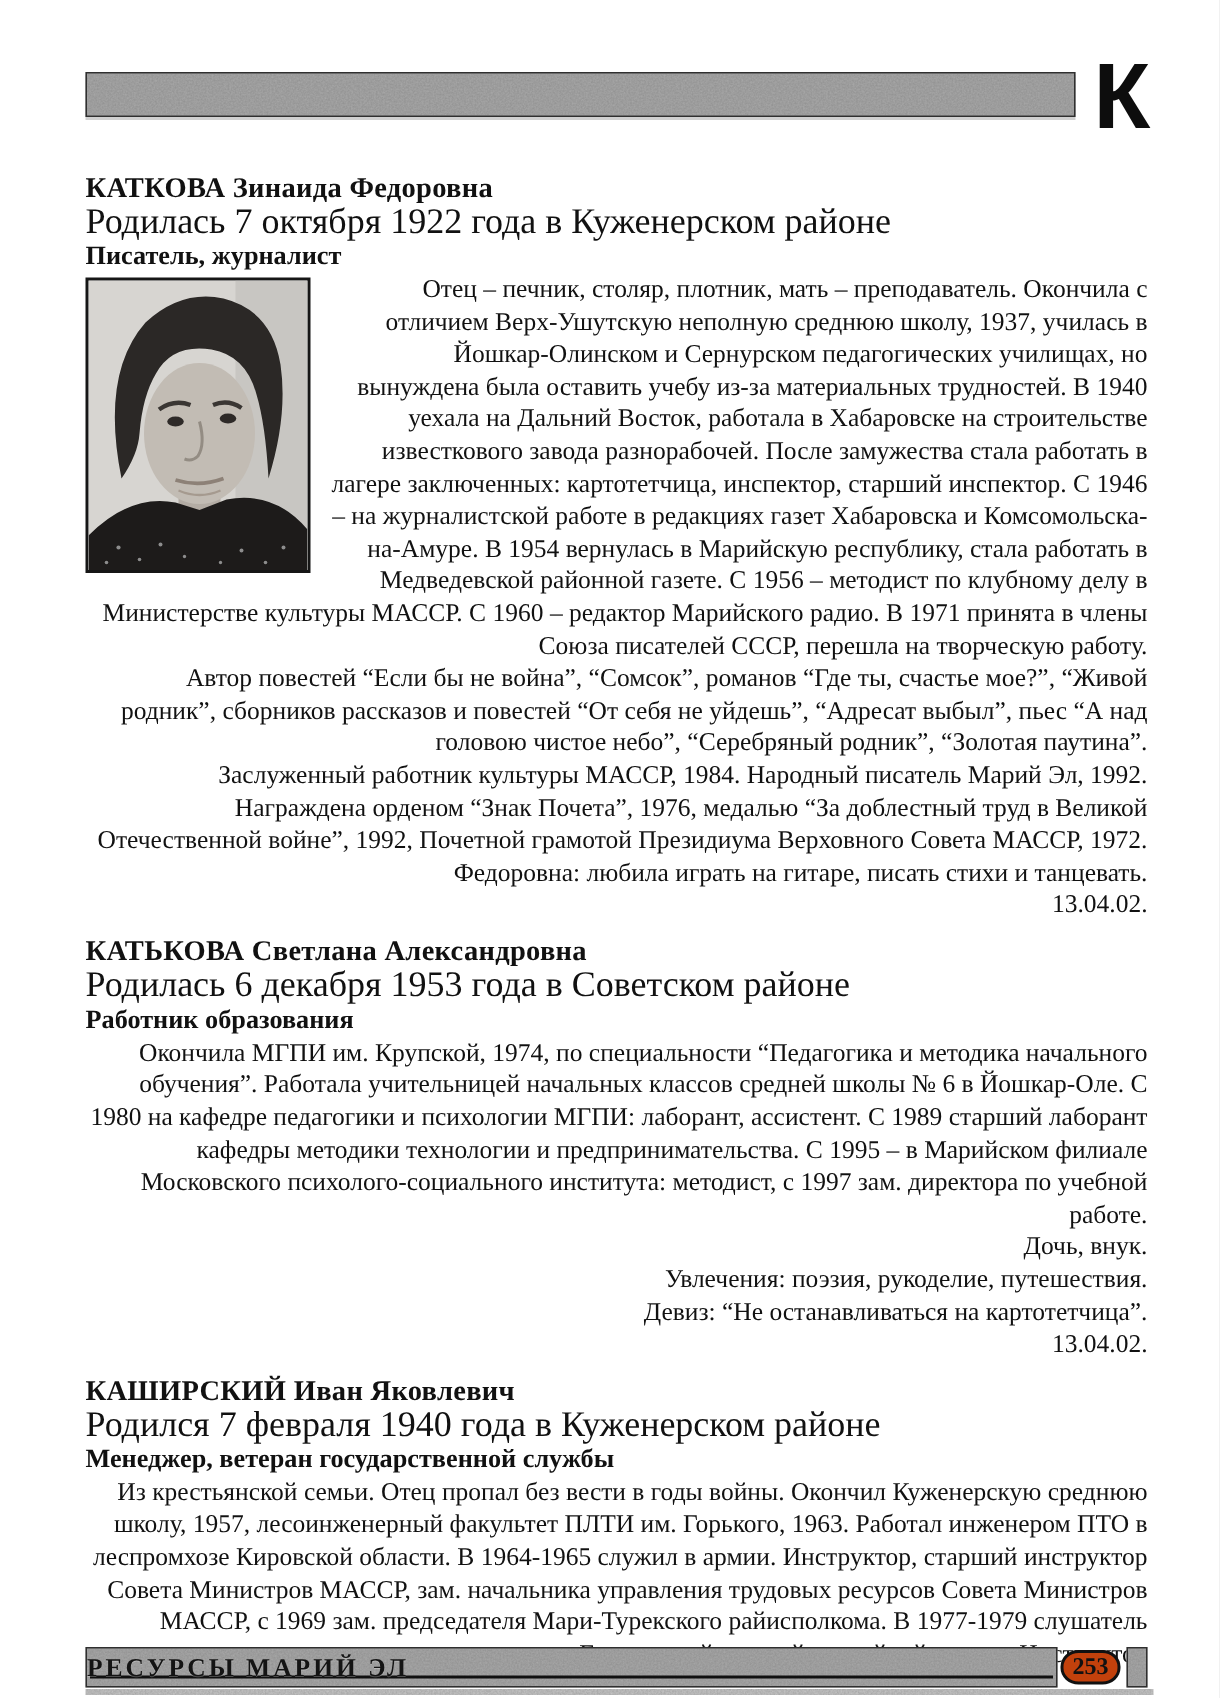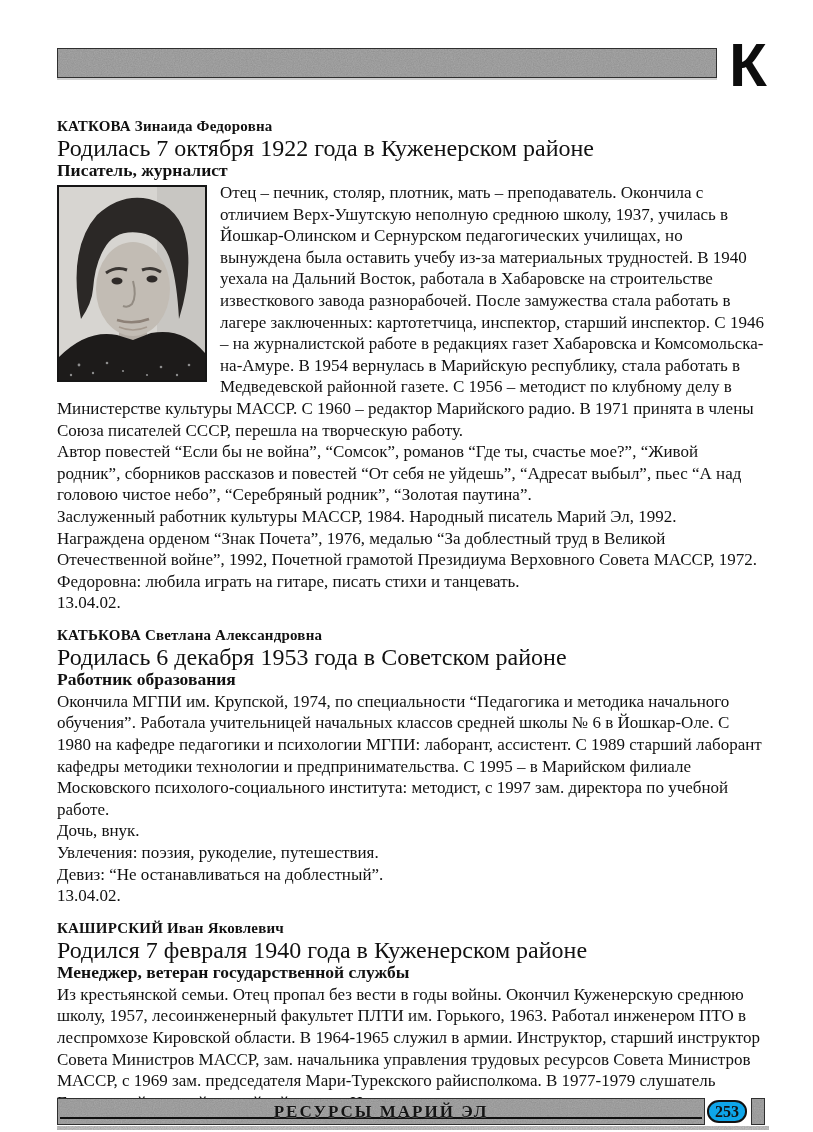--- a/index.html
+++ b/index.html
@@ -18,24 +18,24 @@
   }
   .tex{position:absolute;left:0;top:0;width:100%;height:100%;opacity:.38;}
   .t-letter{
     font-family:"Liberation Sans", sans-serif;font-weight:700;font-size:62px;
     line-height:56px;margin:-11px 0 0 12px;color:#0d0d0d;letter-spacing:-2px;
   }
 
   
   .entry{margin-top:22px;}
   .entry + .entry{margin-top:10px;}
-  .entry-name{font-weight:700;font-size:15px;line-height:22px;letter-spacing:.2px;font-family:Liberation Serif, serif;}
+  .entry-name{font-weight:700;font-size:19px;line-height:22px;letter-spacing:.2px;font-family:Liberation Serif, serif;}
   .entry-born{font-size:24px;line-height:22px;}
   .entry-occ{font-weight:700;font-size:17.5px;line-height:22px;}
-  .entry p{margin:0;font-size:17px;line-height:21.6px;text-align:left;}
+  .entry p{margin:0;font-size:17px;line-height:21.6px;text-align:right;}
   .entry-body{margin-top:1px;}
 
   
   .photo{
     float:left;width:146px;height:193px;border:2px solid #161616;
     margin:3px 13px 4px 0;background:linear-gradient(110deg,#dcdad6 55%,#c9c7c3 100%);
     position:relative;overflow:hidden;
   }
   .photo svg{display:block;width:100%;height:100%;}
 
@@ -43,27 +43,27 @@
   .footer{
     position:absolute;left:57px;top:1098px;width:708px;height:27px;
     display:flex;align-items:stretch;
   }
   .f-bar{
     position:relative;flex:0 0 648px;background:#a9a9a9;
     border:1px solid #2f2f2f;box-sizing:border-box;
   }
   .f-rule{position:absolute;left:2px;right:2px;bottom:5px;height:2px;background:#101010;}
   .f-title{
-    position:absolute;left:0;right:0;top:3px;text-align:center;
+    position:absolute;left:0;right:0;top:3px;
     font-weight:700;font-size:17px;letter-spacing:2px;color:#141414;
     font-family:"Liberation Serif", serif;
     text-shadow:0 1px 0 rgba(255,255,255,.25);
   }
   .f-badge{
-    margin-left:2px;align-self:center;width:40px;height:23px;background:#0ea5e9;
+    margin-left:2px;align-self:center;width:40px;height:23px;background:#c2410c;
     border:2px solid #111;border-radius:12px/11px;box-sizing:border-box;
     font-weight:700;font-size:16px;line-height:19px;text-align:center;
     font-family:"Liberation Serif", serif;
   }
   .f-cap{
     position:relative;margin-left:4px;flex:0 0 14px;background:#a9a9a9;
     border:1px solid #2f2f2f;box-sizing:border-box;
   }
   .footer-understrip{
     position:absolute;left:57px;top:1126px;width:712px;height:4px;background:#c7c7c7;
@@ -137,21 +137,21 @@
     </div>
 
     <div class="entry">
       <div class="entry-name">КАТЬКОВА Светлана Александровна</div>
       <div class="entry-born">Родилась 6 декабря 1953 года в Советском районе</div>
       <div class="entry-occ">Работник образования</div>
       <div class="entry-body">
         <p>Окончила МГПИ им. Крупской, 1974, по специальности “Педагогика и методика начального обучения”. Работала учительницей начальных классов средней школы № 6 в Йошкар-Оле. С 1980 на кафедре педагогики и психологии МГПИ: лаборант, ассистент. С 1989 старший лаборант кафедры методики технологии и предпринимательства. С 1995 – в Марийском филиале Московского психолого-социального института: методист, с 1997 зам. директора по учебной работе.</p>
         <p>Дочь, внук.</p>
         <p>Увлечения: поэзия, рукоделие, путешествия.</p>
-        <p>Девиз: “Не останавливаться на доблестный”.</p>
+        <p>Девиз: “Не останавливаться на картотетчица”.</p>
         <p>13.04.02.</p>
       </div>
     </div>
 
     <div class="entry">
       <div class="entry-name">КАШИРСКИЙ Иван Яковлевич</div>
       <div class="entry-born">Родился 7 февраля 1940 года в Куженерском районе</div>
       <div class="entry-occ">Менеджер, ветеран государственной службы</div>
       <div class="entry-body">
         <p>Из крестьянской семьи. Отец пропал без вести в годы войны. Окончил Куженерскую среднюю школу, 1957, лесоинженерный факультет ПЛТИ им. Горького, 1963. Работал инженером ПТО в леспромхозе Кировской области. В 1964-1965 служил в армии. Инструктор, старший инструктор Совета Министров МАССР, зам. начальника управления трудовых ресурсов Совета Министров МАССР, с 1969 зам. председателя Мари-Турекского райисполкома. В 1977-1979 слушатель Горьковской высшей партийной школы. Инструктор</p>

